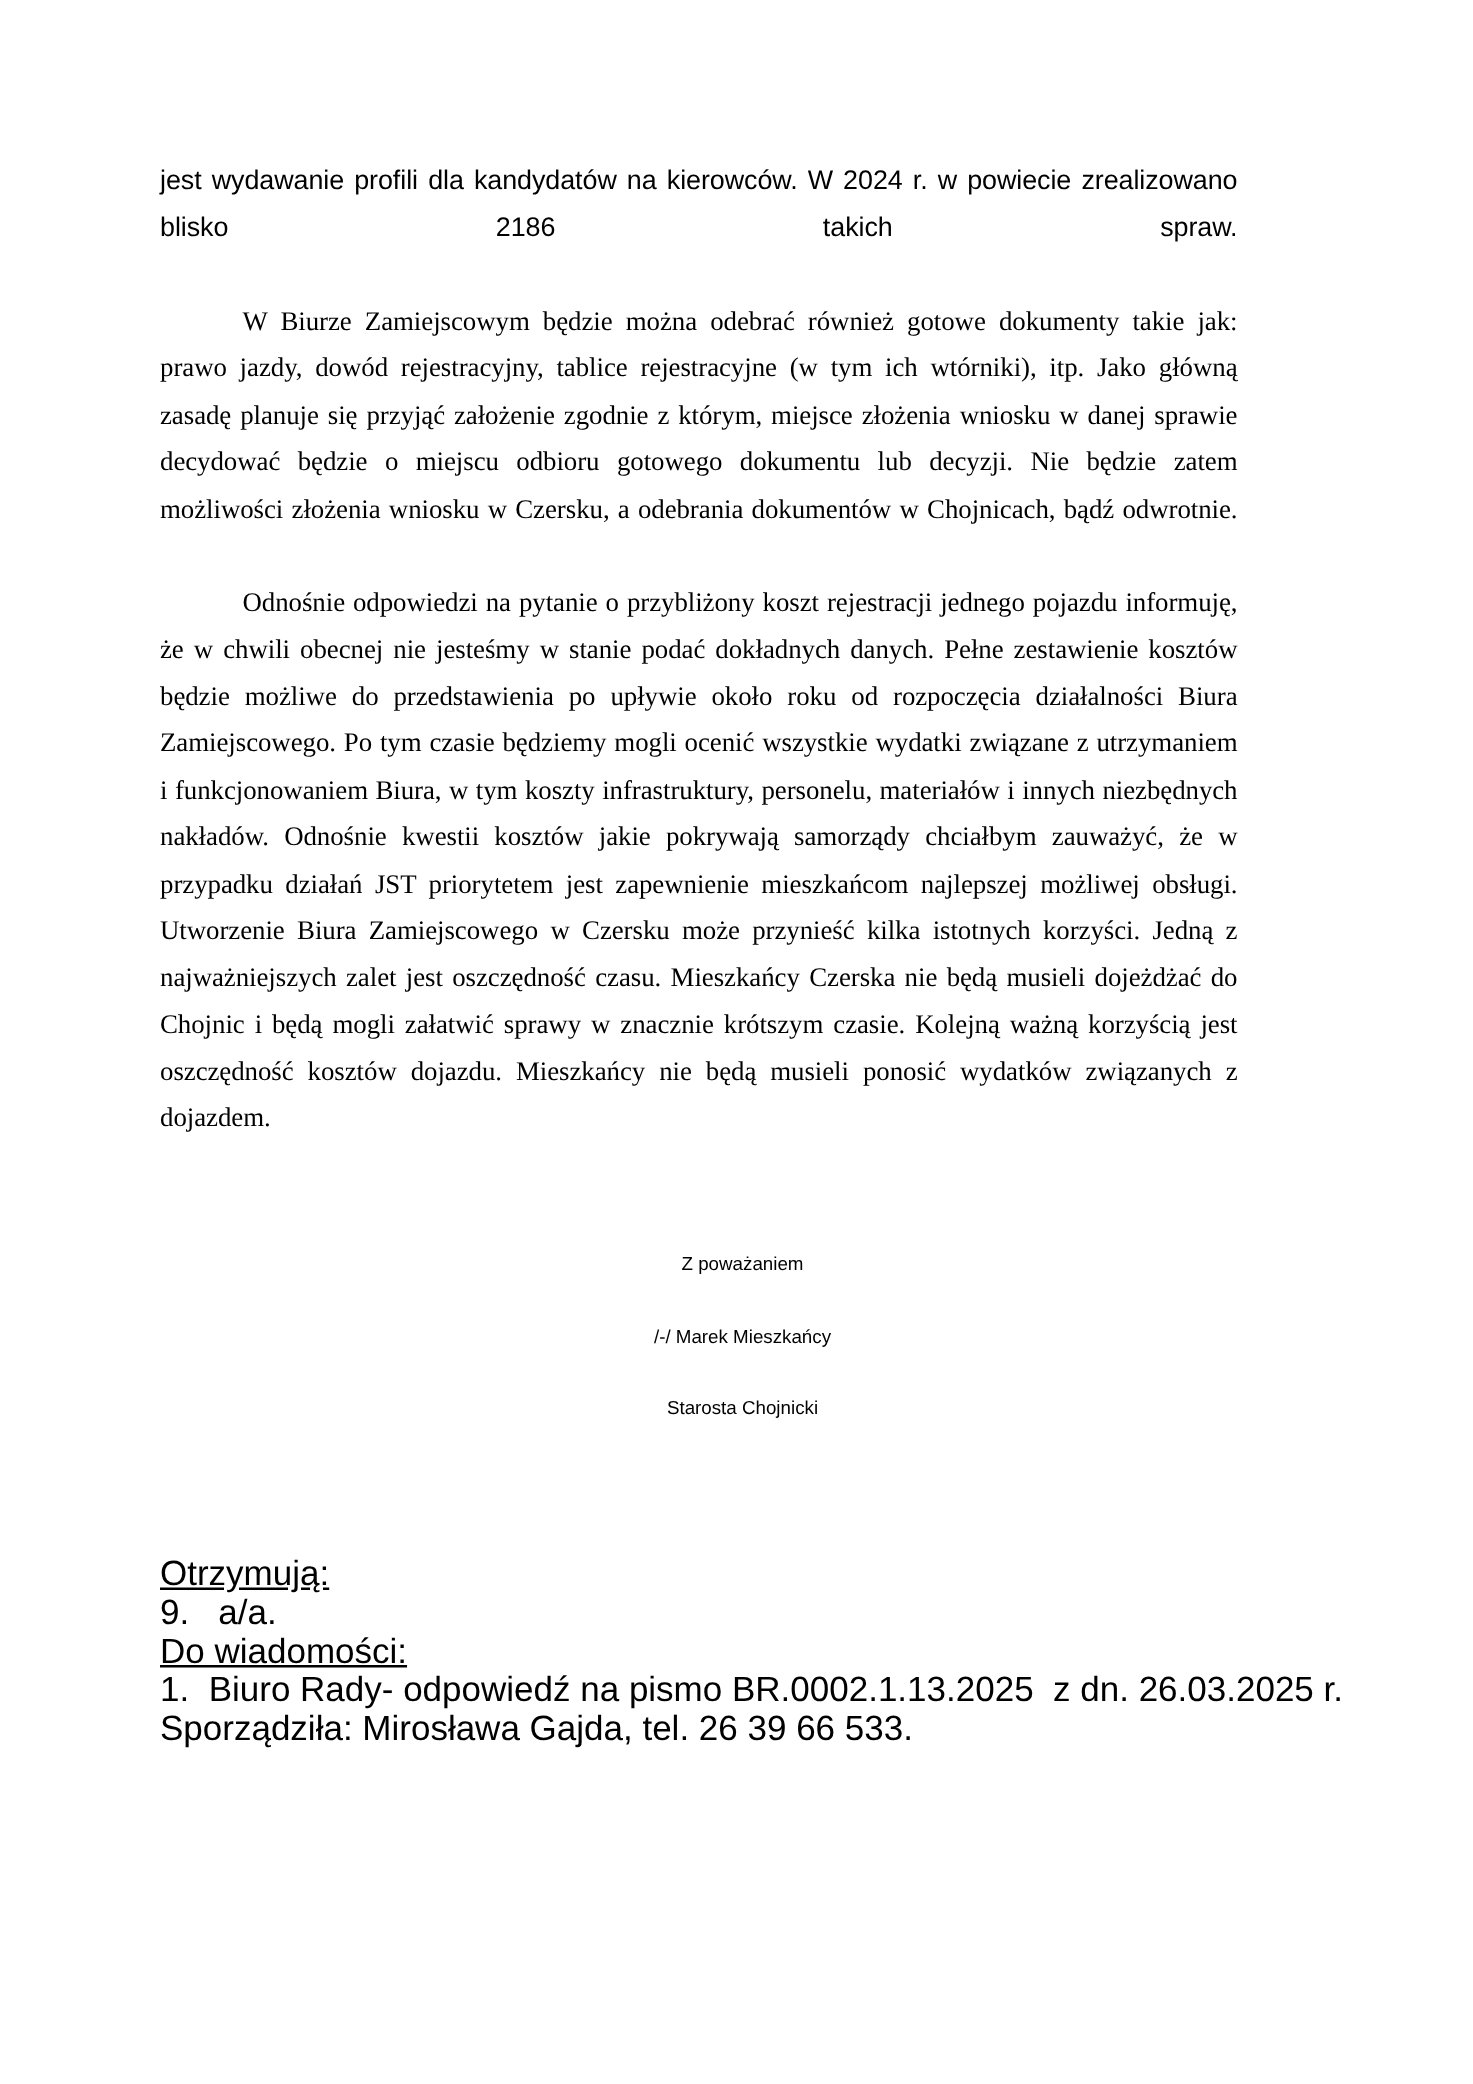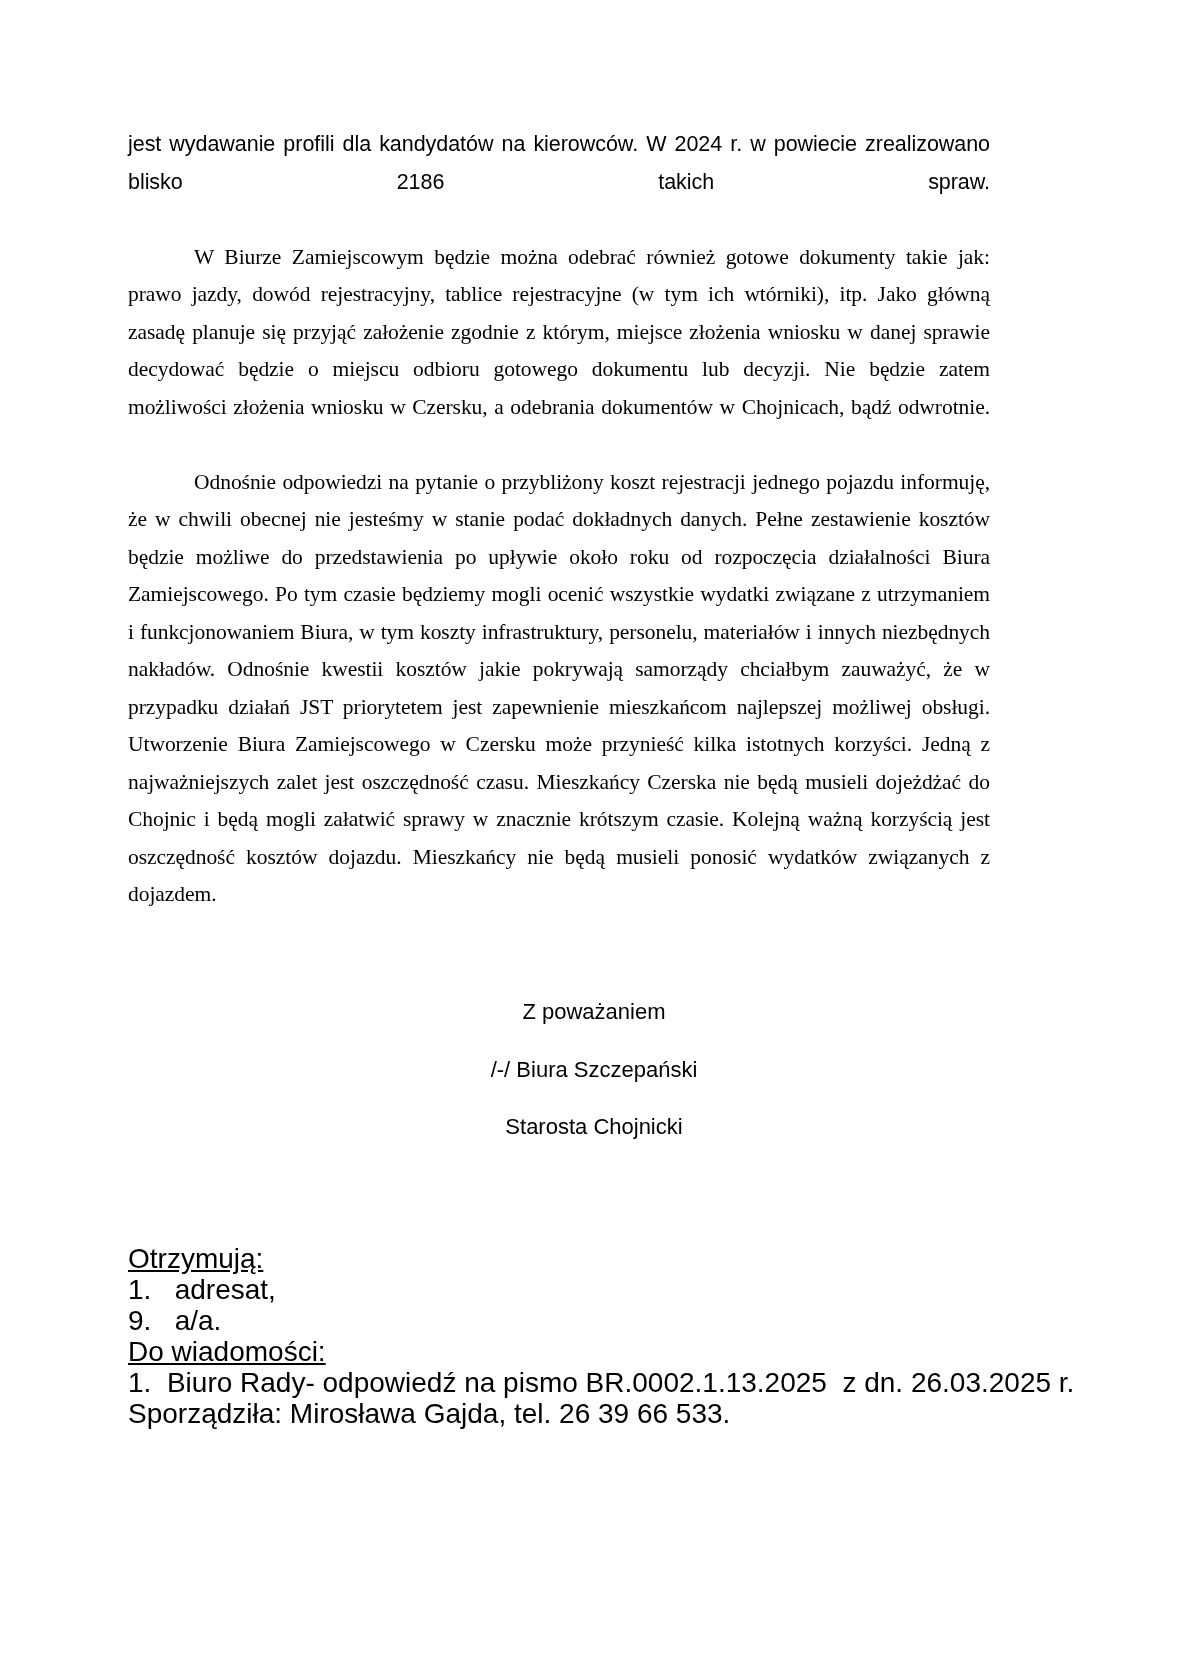--- a/index.html
+++ b/index.html
@@ -44,21 +44,21 @@
   }
   
   .body-text p:after {
     content: "";
     display: inline-block;
     width: 100%;
   }
   .signature-block {
     margin-top: 42px;
     text-align: center;
-    font-size: 22px;
+    font-size: 15px;
     line-height: 37.5px;
   }
   .sig-line {
     margin: 0;
     padding-left: 70px;
   }
   .sig-gap-1 { height: 20px; }
   .sig-gap-2 { height: 20px; }
 
   .footer-block {
@@ -87,29 +87,28 @@
 
     <div class="body-text">
       <p>jest wydawanie profili dla kandydatów na kierowców. W 2024 r. w powiecie zrealizowano blisko 2186 takich spraw.</p>
       <p class="p-indent">W Biurze Zamiejscowym będzie można odebrać również gotowe dokumenty takie jak: prawo jazdy, dowód rejestracyjny, tablice rejestracyjne (w tym ich wtórniki), itp. Jako główną zasadę planuje się przyjąć założenie zgodnie z którym, miejsce złożenia wniosku w danej sprawie decydować będzie o miejscu odbioru gotowego dokumentu lub decyzji. Nie będzie zatem możliwości złożenia wniosku w Czersku, a odebrania dokumentów w Chojnicach, bądź odwrotnie.</p>
       <p class="p-indent">Odnośnie odpowiedzi na pytanie o przybliżony koszt rejestracji jednego pojazdu informuję, że w chwili obecnej nie jesteśmy w stanie podać dokładnych danych. Pełne zestawienie kosztów będzie możliwe do przedstawienia po upływie około roku od rozpoczęcia działalności Biura Zamiejscowego. Po tym czasie będziemy mogli ocenić wszystkie wydatki związane z utrzymaniem i funkcjonowaniem Biura, w tym koszty infrastruktury, personelu, materiałów i innych niezbędnych nakładów. Odnośnie kwestii kosztów jakie pokrywają samorządy chciałbym zauważyć, że w przypadku działań JST priorytetem jest zapewnienie mieszkańcom najlepszej możliwej obsługi. Utworzenie Biura Zamiejscowego w Czersku może przynieść kilka istotnych korzyści. Jedną z najważniejszych zalet jest oszczędność czasu. Mieszkańcy Czerska nie będą musieli dojeżdżać do Chojnic i będą mogli załatwić sprawy w znacznie krótszym czasie. Kolejną ważną korzyścią jest oszczędność kosztów dojazdu. Mieszkańcy nie będą musieli ponosić wydatków związanych z dojazdem.</p>
     </div>
 
     <div class="signature-block">
       <p class="sig-line">Z poważaniem</p>
       <div class="sig-gap-1"></div>
-      <p class="sig-line">/-/ Biura Szczepański</p>
+      <p class="sig-line">/-/ Marek Mieszkańcy</p>
       <div class="sig-gap-2"></div>
       <p class="sig-line">Starosta Chojnicki</p>
     </div>
 
   </div>
 
   <div class="footer-block">
     <p class="u-head">Otrzymują:</p>
-    <p>1.   adresat,</p>
     <p>9.   a/a.</p>
     <p class="u-head">Do wiadomości:</p>
     <p>1.  Biuro Rady- odpowiedź na pismo BR.0002.1.13.2025  z dn. 26.03.2025 r.</p>
     <p>Sporządziła: Mirosława Gajda, tel. 26 39 66 533.</p>
   </div>
 
 </div>
 
 </body></html>

